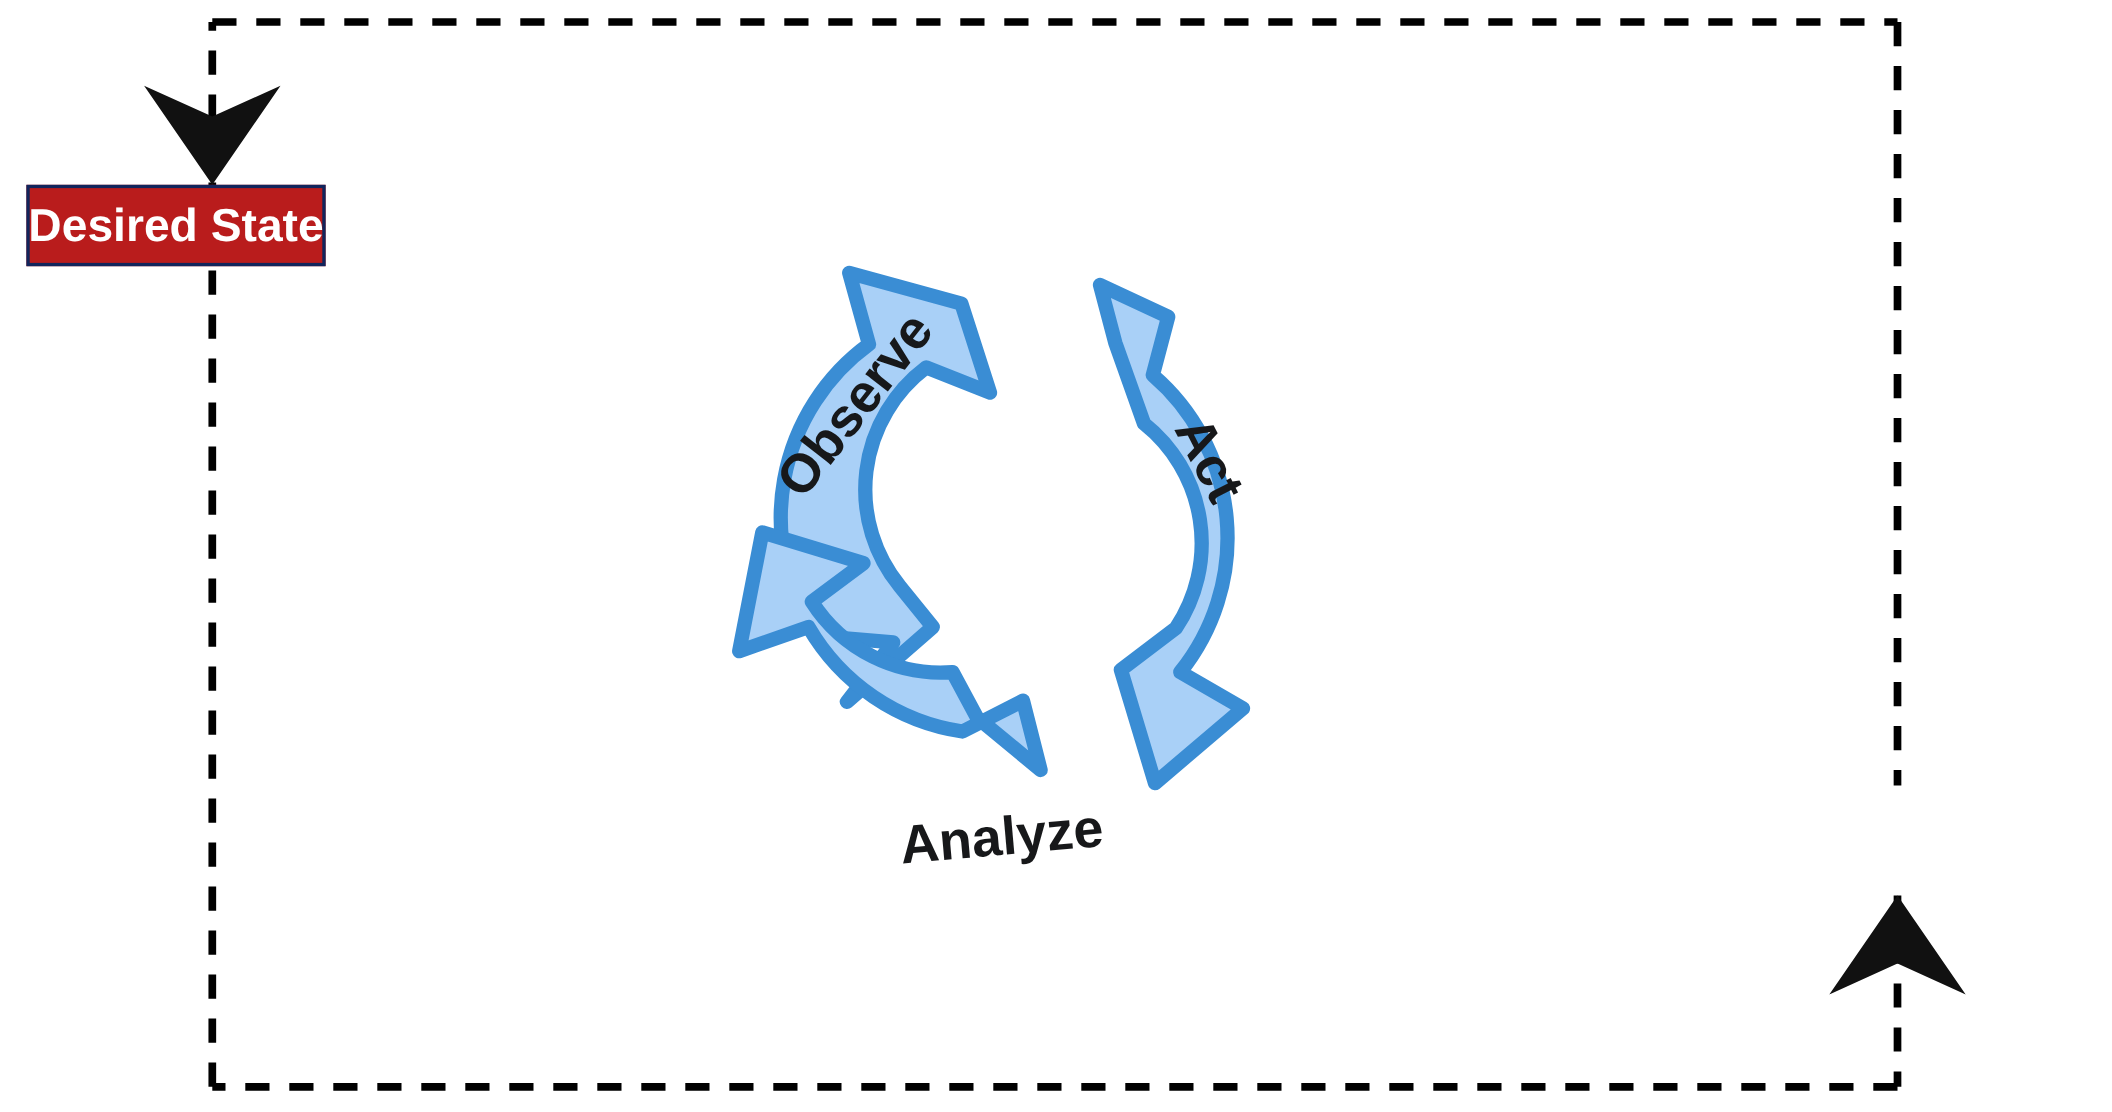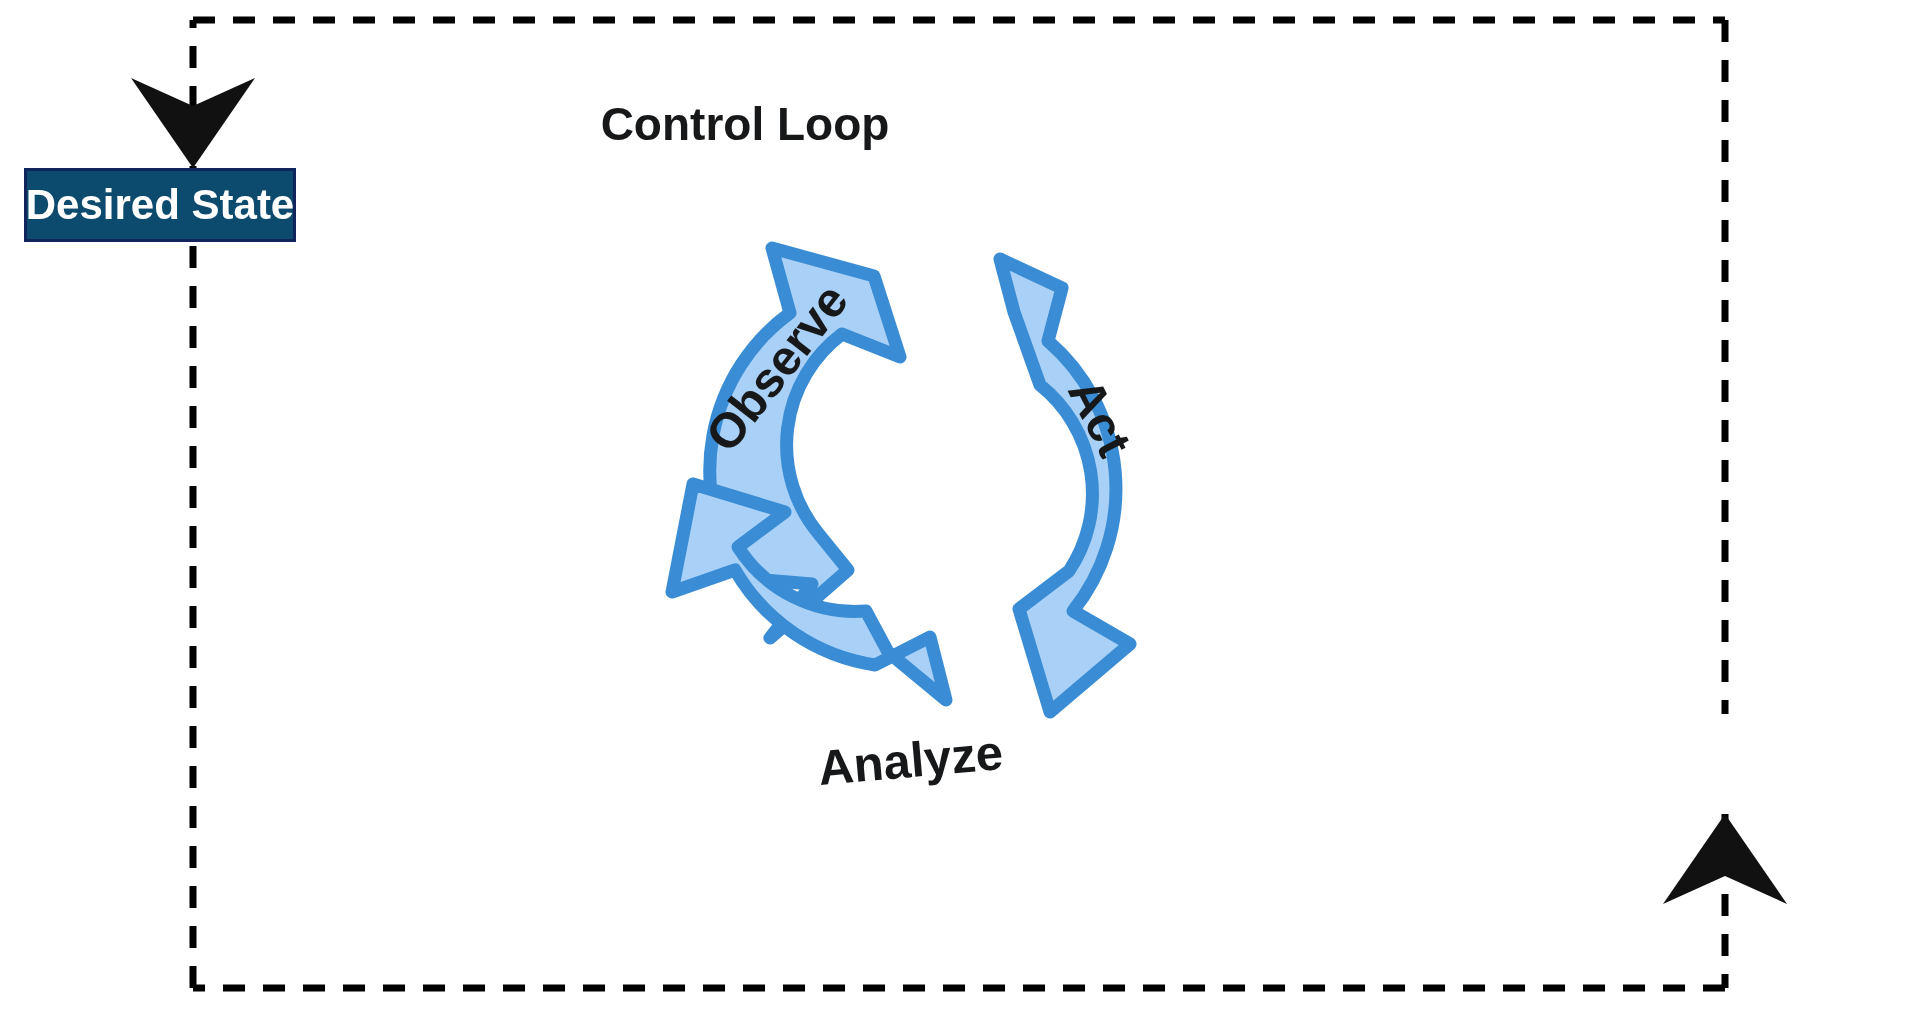--- a/index.html
+++ b/index.html
@@ -20,21 +20,21 @@
   #diagram-svg {
     position: absolute;
     left: 0;
     top: 0;
     width: 1920px;
     height: 1011px;
   }
   .state-box {
     position: absolute;
     box-sizing: border-box;
-    background: #0c4a6e;
+    background: #b91c1c;
     border: 3px solid #11255c;
     display: flex;
     align-items: center;
     justify-content: center;
   }
   .state-box-label {
     color: #ffffff;
     font-family: "Liberation Sans", sans-serif;
     font-weight: bold;
     font-size: 42px;
@@ -139,20 +139,19 @@
       <g>
         <text class="wheel-label" x="0" y="0" font-size="49" text-anchor="middle" transform="translate(790,378) rotate(-52)">Observe</text>
 
         <text class="wheel-label" x="0" y="0" font-size="49" text-anchor="middle" transform="translate(1085,425) rotate(63)">Act</text>
 
         <text class="wheel-label" x="0" y="0" font-size="49" text-anchor="middle" transform="translate(912,777) rotate(-5)">Analyze</text>
       </g>
     </g>
   </svg>
 
-  <div id="page-title">Control Loop</div>
 
   <div class="state-box" id="desired-state-box">
     <span class="state-box-label">Desired State</span>
   </div>
 
 
 </div>
 
 </body></html>

